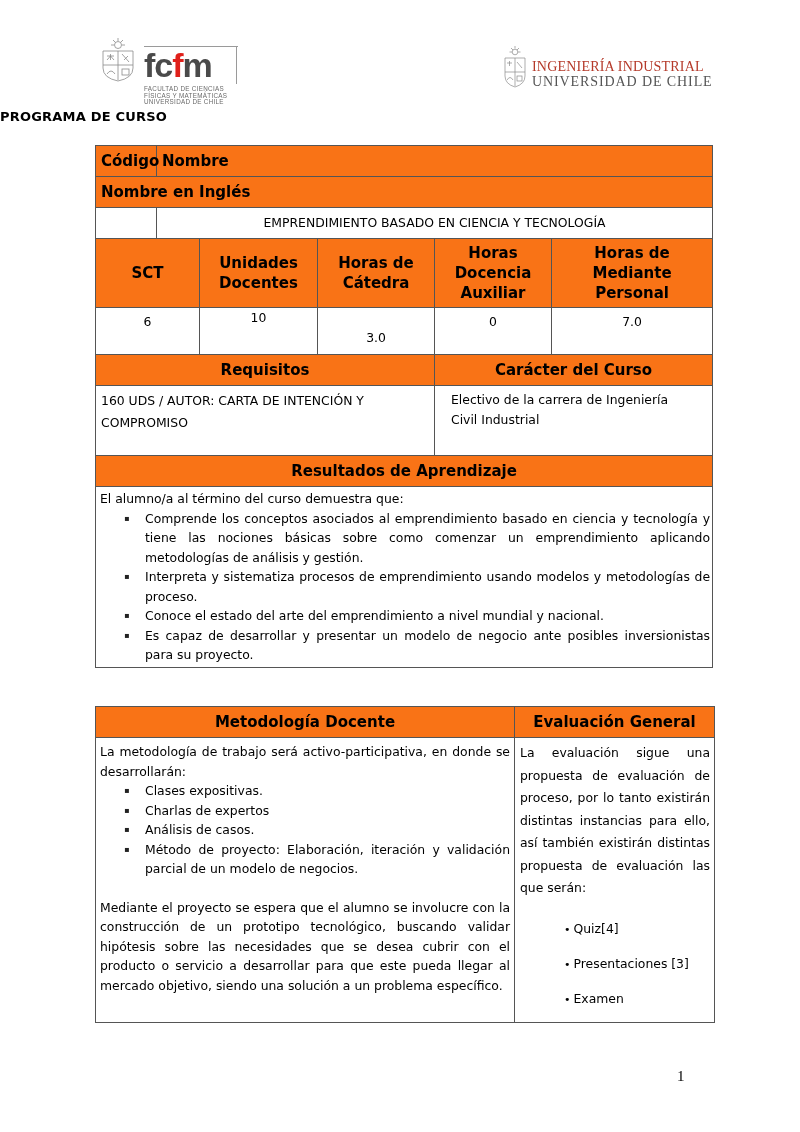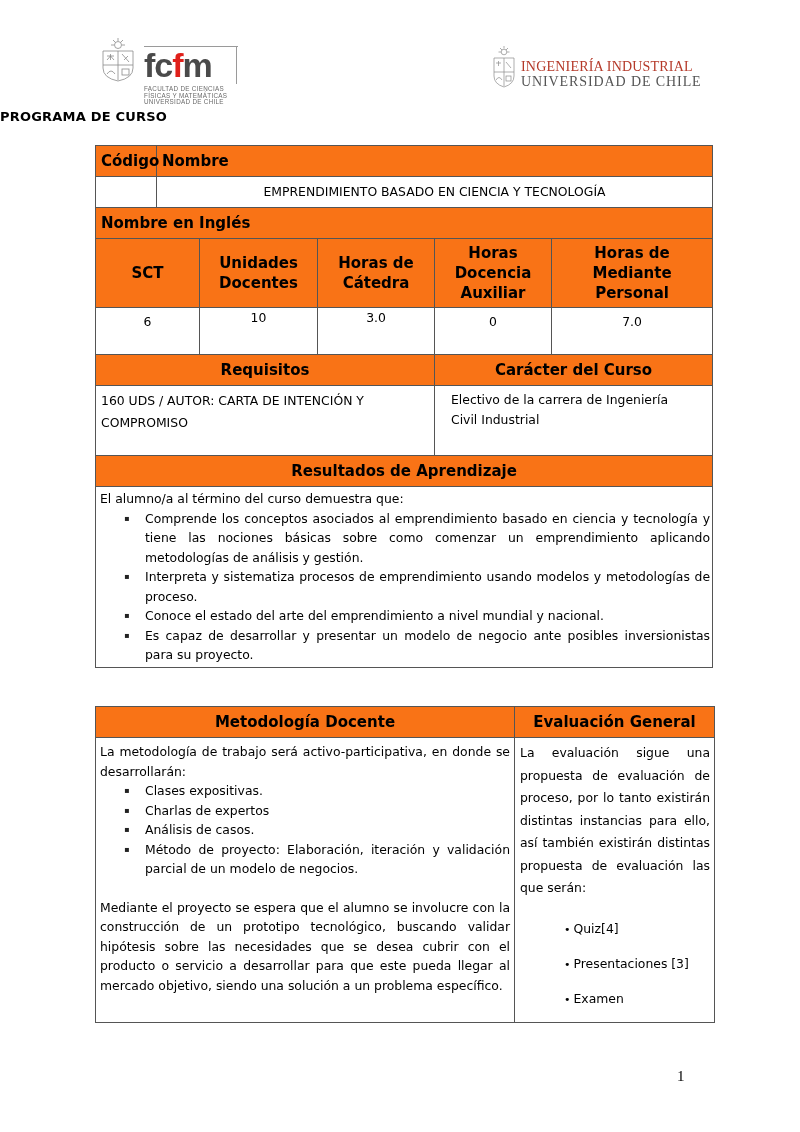--- a/index.html
+++ b/index.html
@@ -11,21 +11,21 @@
   .logo-left { position: absolute; left: 100px; top: 38px; width: 140px; height: 70px; }
   .crest { position: absolute; left: 0; top: 0; width: 36px; height: 44px; }
   .fcfm-word { position: absolute; left: 44px; top: 10px; font-size: 34px; font-weight: bold;
                letter-spacing: -1px; color: #4a4a4a; line-height: 34px; font-family: "Liberation Sans", sans-serif; }
   .fcfm-word .red { color: #e0201a; }
   .fcfm-line { position: absolute; left: 44px; top: 8px; width: 94px; height: 1px; background:#9a9a9a; }
   .fcfm-vline { position: absolute; left: 136px; top: 8px; width: 1px; height: 38px; background:#9a9a9a; }
   .fcfm-sub { position: absolute; left: 44px; top: 48px; font-size: 6.3px; line-height: 6.6px; color: #6a6a6a;
               letter-spacing: 0.3px; font-family: "Liberation Sans", sans-serif; white-space: nowrap; }
 
-  .logo-right { position: absolute; left: 493px; top: 46px; width: 200px; height: 46px; }
+  .logo-right { position: absolute; left: 504px; top: 46px; width: 200px; height: 46px; }
   .crest-small { position: absolute; left: 0; top: 0; width: 22px; height: 42px; }
   .ii-line1 { position: absolute; left: 28px; top: 14px; font-family: "Liberation Serif", serif;
               font-size: 14px; color: #b53a2a; letter-spacing: 0.2px; white-space: nowrap; line-height: 14px; }
   .ii-line2 { position: absolute; left: 28px; top: 29px; font-family: "Liberation Serif", serif;
               font-size: 14px; color: #555; letter-spacing: 0.9px; white-space: nowrap; line-height: 14px; }
 
   .doc-title { position: absolute; left: 0; width: 800px; top: 109px; text-align: left;
                font-family: "DejaVu Sans", sans-serif; font-size: 13px; font-weight: bold; letter-spacing: 0.2px; }
 
   
@@ -114,25 +114,25 @@
       <col style="width:117px">
         <col style="width:117px">
         <col style="width:161px">
     </colgroup>
     <tbody>
         <tr style="height:31px">
       <td class="h">Código</td>
       <td class="h" colspan="5">Nombre</td>
     </tr>
     <tr style="height:31px">
+      <td class="h" colspan="6">Nombre en Inglés</td>
+    </tr>
+    <tr style="height:31px">
       <td></td>
       <td colspan="5" class="c">EMPRENDIMIENTO BASADO EN CIENCIA Y TECNOLOGÍA</td>
-    </tr>
-    <tr style="height:31px">
-      <td class="h" colspan="6">Nombre en Inglés</td>
     </tr>
     <tr style="height:69px">
       <td class="h c" colspan="2">SCT</td>
       <td class="h c">
             <div>Unidades</div>
             <div>Docentes</div>
           </td>
       <td class="h c">
             <div>Horas de</div>
             <div>Cátedra</div>
@@ -142,21 +142,21 @@
             <div>Auxiliar</div>
           </td>
       <td class="h c">
             <div>Horas de Mediante</div>
             <div>Personal</div>
           </td>
     </tr>
     <tr style="height:47px">
       <td class="c cell-top" colspan="2" style="padding-top:4px">6</td>
       <td class="c cell-top" style="">10</td>
-      <td class="c cell-top" style="padding-top:0">3.0</td>
+      <td class="c cell-top" style="padding-top:20px">3.0</td>
       <td class="c cell-top" style="padding-top:4px">0</td>
       <td class="c cell-top" style="padding-top:4px">7.0</td>
     </tr>
     <tr style="height:31px">
       <td class="h c" colspan="4">Requisitos</td>
       <td class="h c" colspan="2">Carácter del Curso</td>
     </tr>
     <tr style="height:70px">
       <td colspan="4" class="cell-top" style="padding-top:4px; line-height:22px">
         <div>160 UDS / AUTOR: CARTA DE INTENCIÓN Y</div>

